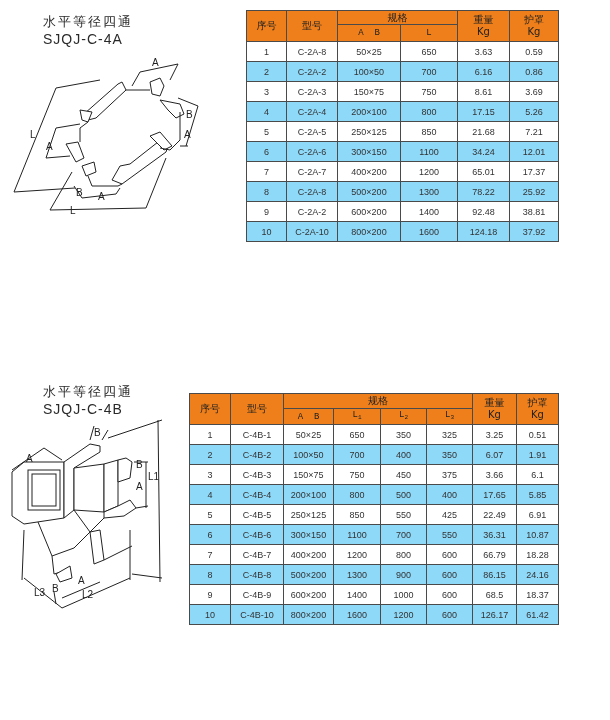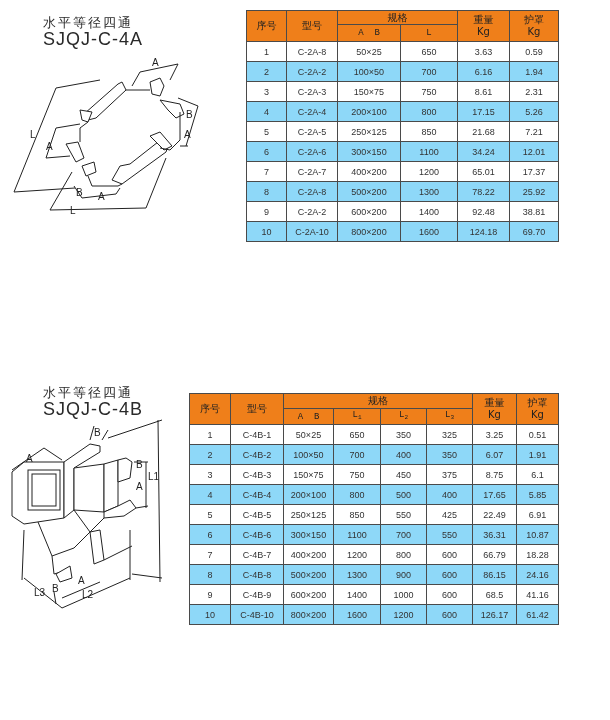--- a/index.html
+++ b/index.html
@@ -1,20 +1,20 @@
 <!DOCTYPE html>
 <html><head>
 <meta charset="utf-8">
 <style>
   html, body { margin: 0; padding: 0; background: #ffffff; }
   body { width: 610px; height: 720px; position: relative; overflow: hidden;
          font-family: "Liberation Sans", "DejaVu Sans", sans-serif; color: #333; }
   .title { position: absolute; font-size: 14px; line-height: 17px; color: #2a2a2a; letter-spacing: 1px; }
-  .title .cn { font-family: Liberation Serif, serif; font-size: 13px; letter-spacing: 2px; }
-  .title .code { font-size: 18px; letter-spacing: 1px; }
+  .title .cn { font-family: Liberation Mono, monospace; font-size: 13px; letter-spacing: 2px; }
+  .title .code { font-size: 14px; letter-spacing: 1px; }
   .drawing { position: absolute; }
   table.spec { position: absolute; border-collapse: collapse; font-size: 9px; color: #333; table-layout: fixed; }
   table.spec td, table.spec th { border: 1px solid #4a4a4a; text-align: center; padding: 0; font-weight: normal; }
   table.spec th { background: #ef7f1a; color: #222; font-family: "DejaVu Sans", sans-serif; font-size: 10px; line-height: 12px; }
   table.spec th.sub { font-size: 9px; font-family: Liberation Mono, monospace; }
   table.spec tr.odd td { background: #ffffff; }
   table.spec tr.even td { background: #8ed8f8; }
   sub { font-size: 6px; vertical-align: -2px; }
 </style>
 </head>
@@ -107,29 +107,29 @@
       <td>650</td>
       <td>3.63</td>
       <td>0.59</td>
     </tr>
     <tr class="even" style="height:20px;">
       <td>2</td>
       <td>C-2A-2</td>
       <td>100×50</td>
       <td>700</td>
       <td>6.16</td>
-      <td>1.94</td>
+      <td>0.86</td>
     </tr>
     <tr class="odd" style="height:20px;">
       <td>3</td>
       <td>C-2A-3</td>
       <td>150×75</td>
       <td>750</td>
       <td>8.61</td>
-      <td>2.31</td>
+      <td>3.69</td>
     </tr>
     <tr class="even" style="height:20px;">
       <td>4</td>
       <td>C-2A-4</td>
       <td>200×100</td>
       <td>800</td>
       <td>17.15</td>
       <td>5.26</td>
     </tr>
     <tr class="odd" style="height:20px;">
@@ -171,21 +171,21 @@
       <td>1400</td>
       <td>92.48</td>
       <td>38.81</td>
     </tr>
     <tr class="even" style="height:20px;">
       <td>10</td>
       <td>C-2A-10</td>
       <td>800×200</td>
       <td>1600</td>
       <td>124.18</td>
-      <td>69.70</td>
+      <td>37.92</td>
     </tr>
   </tbody>
 </table>
 
 <div class="title" style="left:43px; top:384px;">
   <div class="cn">水平等径四通</div>
   <div class="code">SJQJ-C-4B</div>
 </div>
 
 <svg class="drawing" style="left:0; top:415px;" width="185" height="210" viewBox="0 415 185 210" fill="none" stroke="#222" stroke-width="1">
@@ -289,21 +289,21 @@
       <td>6.07</td>
       <td>1.91</td>
     </tr>
     <tr class="odd" style="height:20px;">
       <td>3</td>
       <td>C-4B-3</td>
       <td>150×75</td>
       <td>750</td>
       <td>450</td>
       <td>375</td>
-      <td>8.75</td>
+      <td>3.66</td>
       <td>6.1</td>
     </tr>
     <tr class="even" style="height:20px;">
       <td>4</td>
       <td>C-4B-4</td>
       <td>200×100</td>
       <td>800</td>
       <td>500</td>
       <td>400</td>
       <td>17.65</td>
@@ -350,21 +350,21 @@
       <td>24.16</td>
     </tr>
     <tr class="odd" style="height:20px;">
       <td>9</td>
       <td>C-4B-9</td>
       <td>600×200</td>
       <td>1400</td>
       <td>1000</td>
       <td>600</td>
       <td>68.5</td>
-      <td>41.16</td>
+      <td>18.37</td>
     </tr>
     <tr class="even" style="height:20px;">
       <td>10</td>
       <td>C-4B-10</td>
       <td>800×200</td>
       <td>1600</td>
       <td>1200</td>
       <td>600</td>
       <td>126.17</td>
       <td>61.42</td>

